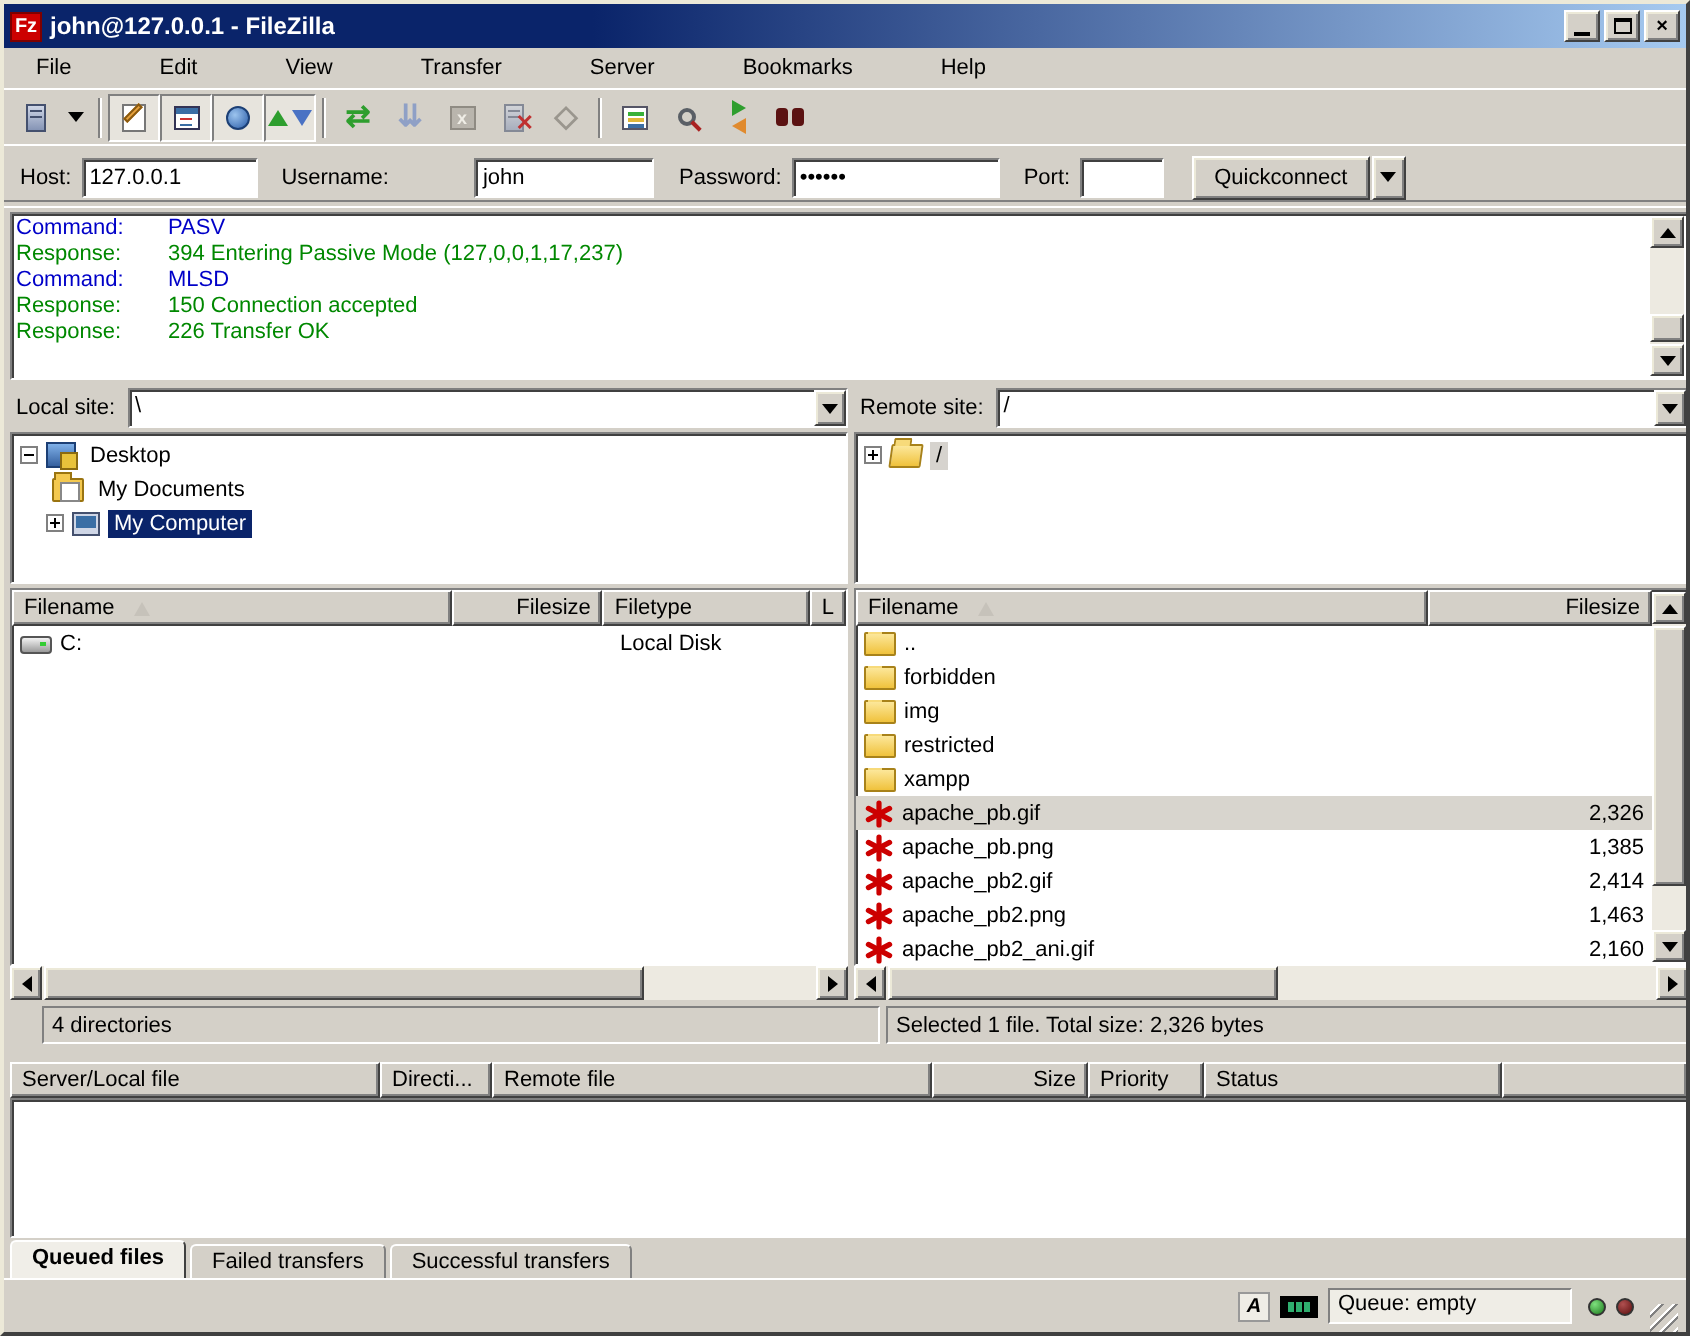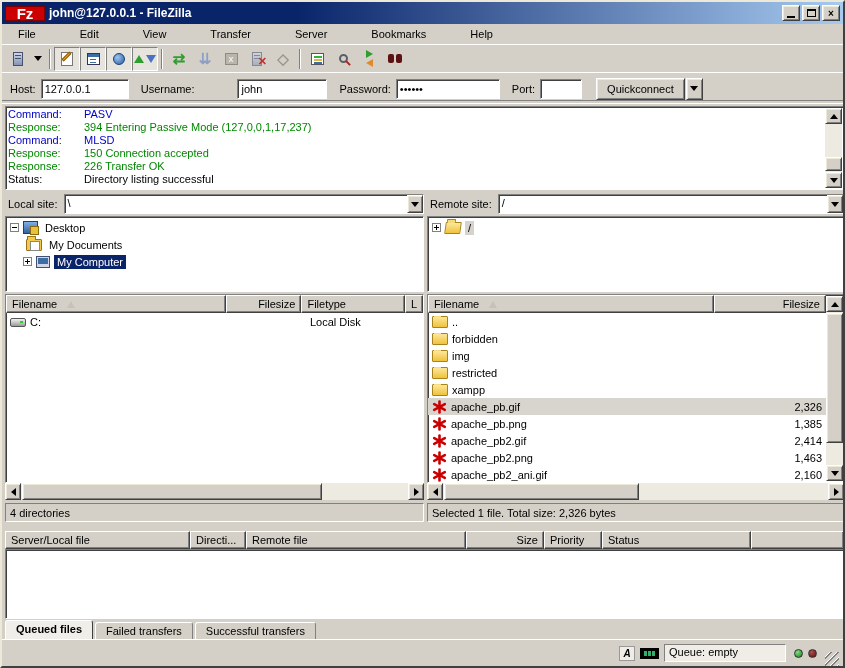--- a/index.html
+++ b/index.html
@@ -10,21 +10,21 @@
     border:2px solid; border-color:#ECE9D8 #404040 #404040 #ECE9D8;
     font-size:11px; color:#000; overflow:hidden;
   }
   
   .sunken { border:1px solid; border-color:#808080 #fff #fff #808080; box-shadow:inset 1px 1px 0 #404040; background:#fff; }
   .raised { border:1px solid; border-color:#fff #404040 #404040 #fff; box-shadow:inset 1px 1px 0 #ECE9D8, inset -1px -1px 0 #808080; background:#D4D0C8; }
   
   .titlebar { position:absolute; top:0; left:0; right:0; height:22px;
     background:linear-gradient(90deg,#0A246A 0%,#0A246A 35%,#A6CAF0 100%);
     display:flex; align-items:center; padding:0 3px; }
-  .fzlogo { width:40px; height:15px; background:#CC0000; color:#fff; font-weight:bold; font-size:15px;
+  .fzlogo { width:16px; height:15px; background:#CC0000; color:#fff; font-weight:bold; font-size:10px;
     display:flex; align-items:center; justify-content:center; margin-right:4px; border:1px solid #7d0000;}
   .title-text { color:#fff; font-weight:bold; font-size:12px; flex:1; }
   .winbtn { width:18px; height:16px; margin-left:2px; display:flex; align-items:center; justify-content:center;
     font-size:10px; font-weight:bold; color:#000; }
   .glyph-min { width:8px; height:2px; background:#000; margin-top:8px; }
   .glyph-max { width:9px; height:8px; border:1px solid #000; border-top:2px solid #000; }
   
   .menubar { position:absolute; top:22px; left:0; right:0; height:20px; display:flex; align-items:center; padding-left:8px;gap:28px; }
   .menu-item { padding:2px 8px; }
   
@@ -113,21 +113,21 @@
   .hcell { height:18px; display:flex; align-items:center; padding:0 5px; background:#D4D0C8;
     border:1px solid; border-color:#fff #404040 #404040 #fff; box-shadow:inset -1px -1px 0 #808080; }
   .hcell.right { justify-content:flex-end; }
   .sort-asc { width:0; height:0; border-left:4px solid transparent; border-right:4px solid transparent; border-bottom:7px solid #c6c2ba; margin-left:10px; }
   .lbody { position:absolute; top:18px; left:0; right:0; bottom:0; overflow:hidden; }
   .frow { display:flex; align-items:center; height:17px; white-space:nowrap; }
   .frow.sel { background:#D8D5CE; }
   .fcell { padding:0 4px; display:flex; align-items:center; overflow:hidden; }
   .fcell.right { justify-content:flex-end; }
   .pane-status { position:absolute; height:19px; display:flex; align-items:center; padding:0 4px;
-    border:1px solid; border-color:#808080 #fff #fff #808080; background:#D4D0C8; }
+    border:1px solid; border-color:#808080 #fff #fff #808080; background:#D4D0C8;margin-left:16px; }
   
   .queue-header { position:absolute; display:flex; }
   .queue-body { position:absolute; background:#fff; border:1px solid; border-color:#808080 #fff #fff #808080; box-shadow:inset 1px 1px 0 #404040; }
   .tabstrip { position:absolute; display:flex; align-items:flex-end; }
   .tab { height:18px; padding:2px 10px; margin-right:2px; background:#D4D0C8;
     border:1px solid; border-color:#fff #808080 #D4D0C8 #fff; border-radius:3px 3px 0 0; }
   .tab.active { height:20px; background:#F0EEE8; font-weight:bold; border-color:#fff #404040 #F0EEE8 #fff; }
   
   .statusbar { position:absolute; left:0; right:0; bottom:0; height:27px; border-top:1px solid #fff;
     display:flex; align-items:center; justify-content:flex-end; padding:0 4px; }
@@ -265,24 +265,20 @@
           <span class="c-cmd">MLSD</span>
         </div>
       <div class="log-line">
           <span class="log-label c-resp">Response:</span>
           <span class="c-resp">150 Connection accepted</span>
         </div>
       <div class="log-line">
           <span class="log-label c-resp">Response:</span>
           <span class="c-resp">226 Transfer OK</span>
         </div>
-      <div class="log-line">
-          <span class="log-label c-status">Status:</span>
-          <span class="c-status">Directory listing successful</span>
-        </div>
     </div>
     <div class="sb-v" style="top:1px; right:1px; bottom:1px;">
       <div class="sb-btn raised" style="top:0">
           <span class="t-up"></span>
         </div>
       <div class="sb-thumb raised" style="left:0; right:0; bottom:17px; height:14px;"></div>
       <div class="sb-btn raised" style="bottom:0">
           <span class="t-down"></span>
         </div>
     </div>

